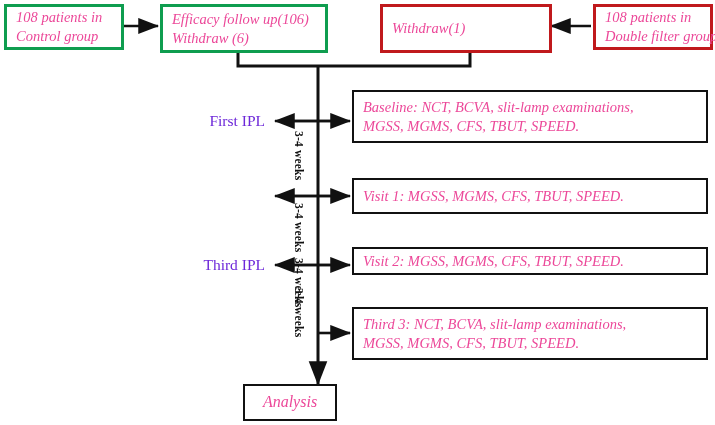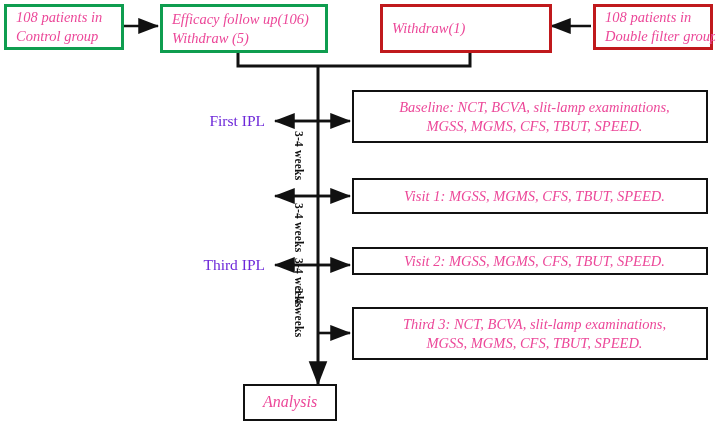--- a/index.html
+++ b/index.html
@@ -31,21 +31,21 @@
   .node-box .line {
     display: block;
     font-size: 14.5px;
     line-height: 1.28;
     color: #ec4899;
     white-space: nowrap;
     font-style: italic;
   }
   .box-green { border: 3px solid #0f9d4f; }
   .box-red   { border: 3px solid #c0191c; }
-  .box-black { border: 2.5px solid #111111; text-align: center; }
+  .box-black { border: 2.5px solid #111111; }
 
   .pad-l { padding-left: 9px; }
   .center-txt { text-align: center; }
 
   .stage-label {
     position: absolute;
     font-size: 15.5px;
     color: #6d28d9;
     white-space: nowrap;
     text-align: right;
@@ -111,21 +111,21 @@
     </g>
   </svg>
 
   <div class="node-box box-green pad-l" style="left:4px; top:4px; width:120px; height:46px;">
     <span class="line">108 patients in</span>
     <span class="line">Control group</span>
   </div>
 
   <div class="node-box box-green pad-l" style="left:160px; top:4px; width:168px; height:49px;">
     <span class="line">Efficacy follow up(106)</span>
-    <span class="line">Withdraw (5)</span>
+    <span class="line">Withdraw (6)</span>
   </div>
 
   <div class="node-box box-red pad-l" style="left:380px; top:4px; width:172px; height:49px;">
     <span class="line">Withdraw(1)</span>
   </div>
 
   <div class="node-box box-red pad-l" style="left:593px; top:4px; width:120px; height:46px;">
     <span class="line">108 patients in</span>
     <span class="line">Double filter group</span>
   </div>

